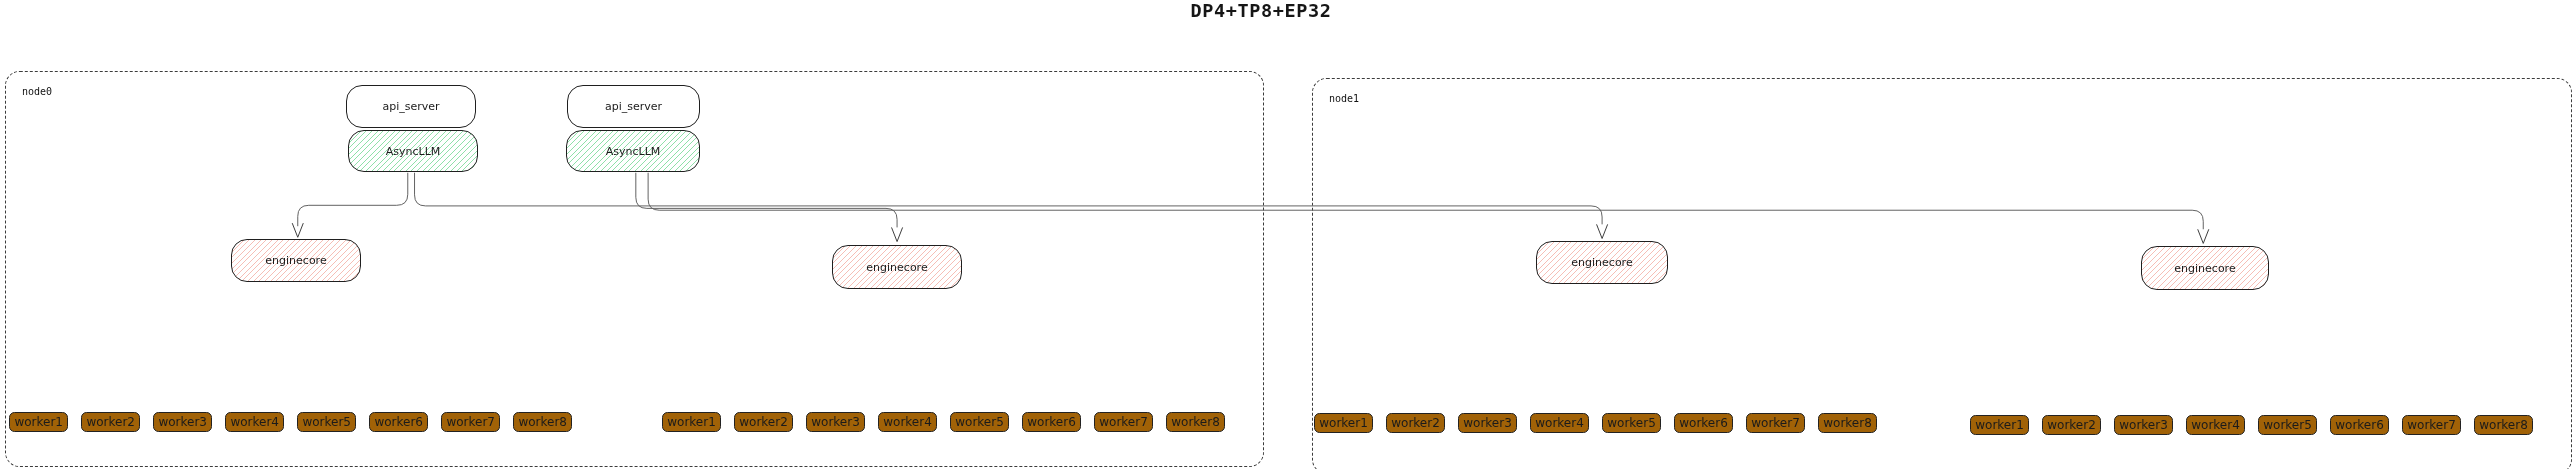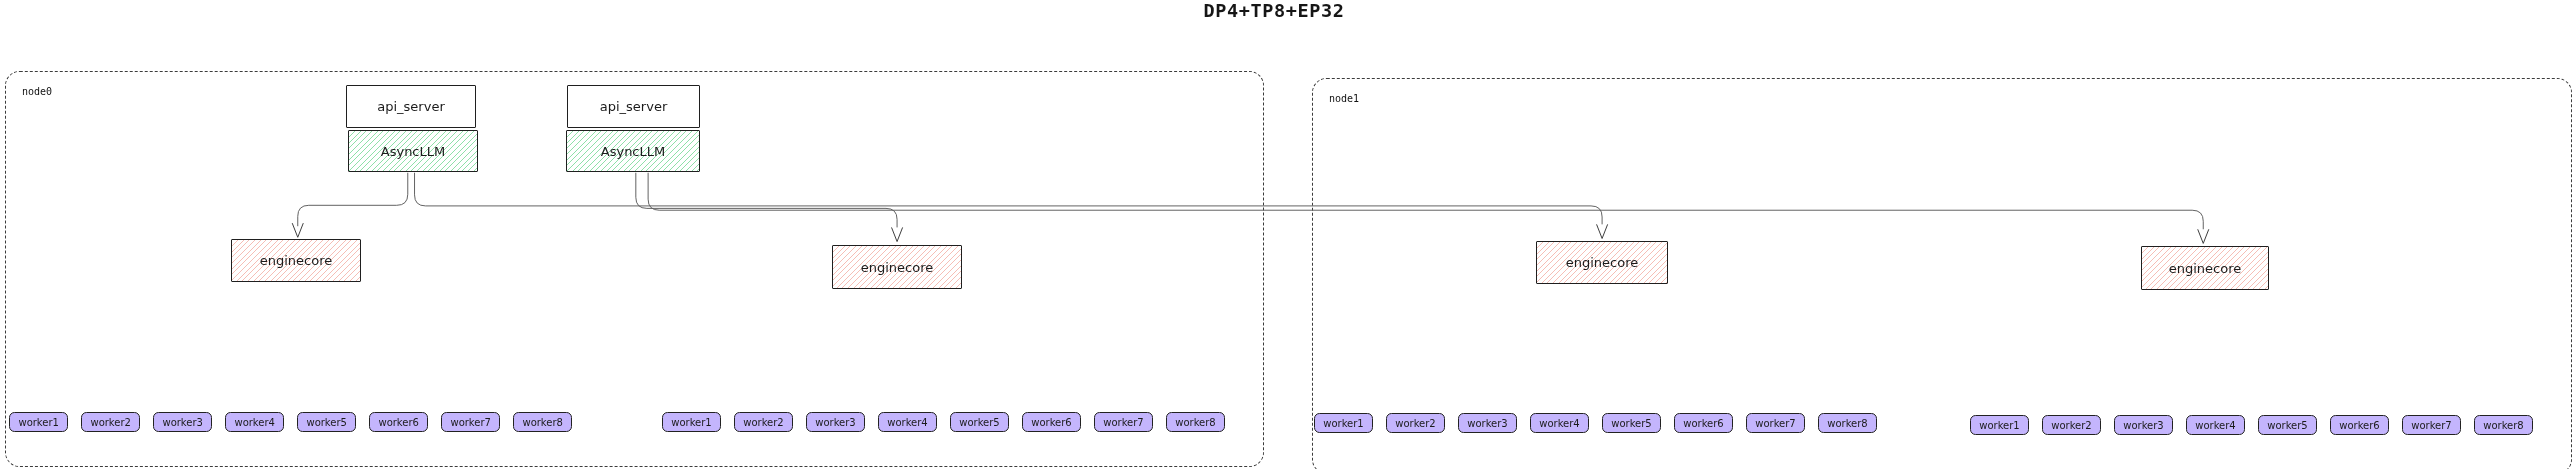--- a/index.html
+++ b/index.html
@@ -1,31 +1,31 @@
 <!DOCTYPE html>
 <html style="font-size:9.8px"><head>
 <meta charset="utf-8">
 <style>
   html,body{margin:0;padding:0;background:#ffffff;}
   body{width:2576px;height:469px;position:relative;font-family:"DejaVu Sans",sans-serif;color:#1b1b1b;overflow:hidden;}
 
-  .title{position:absolute;left:13px;top:8;width:2522px;text-align:center;
+  .title{position:absolute;left:0;top:8;width:2522px;text-align:center;
          font-family:"DejaVu Sans Mono",monospace;font-weight:bold;font-size:18.5px;letter-spacing:0.6px;color:#161616;}
 
   .node{position:absolute;border:1.2px dashed #3c3c3c;border-radius:14.8px;z-index:1;background:transparent;}
   .node-label{position:absolute;left:16px;top:13.5px;font-family:"DejaVu Sans Mono",monospace;font-size:10px;color:#111;}
 
   .box{position:absolute;box-sizing:border-box;display:flex;align-items:center;justify-content:center;
-       background:#ffffff;border:1.5px solid #1f1f1f;border-radius:1px;font-size:13px;z-index:3;}
+       background:#ffffff;border:1.5px solid #1f1f1f;border-radius:16px;font-size:11px;z-index:3;}
   .hatch-green{background-image:repeating-linear-gradient(135deg,#8fe0a9 0 0.7px,#ffffff 0.7px 4px);text-align:right;}
   .hatch-pink{background-image:repeating-linear-gradient(135deg,#f6beb6 0 0.7px,#ffffff 0.7px 4px);}
 
   .worker-group{position:absolute;display:flex;gap:13px;z-index:3;}
   .worker{box-sizing:border-box;width:59px;height:20px;display:flex;align-items:center;justify-content:center;
-          background:#c4b5fd;border:1.1px solid #222;border-radius:5.5px;font-size:10px;white-space:nowrap;}
+          background:#a16207;border:1.1px solid #222;border-radius:5.5px;font-size:12px;white-space:nowrap;}
 
   svg.connectors{position:absolute;left:0;top:0;z-index:2;}
   .edge{fill:none;stroke:#5f5f5f;stroke-width:1.6px;}
   .arrowhead{fill:none;stroke:#3a3a3a;stroke-width:1.6px;}
 </style>
 </head>
 <body>
 
 <div class="title">DP4+TP8+EP32</div>
 

